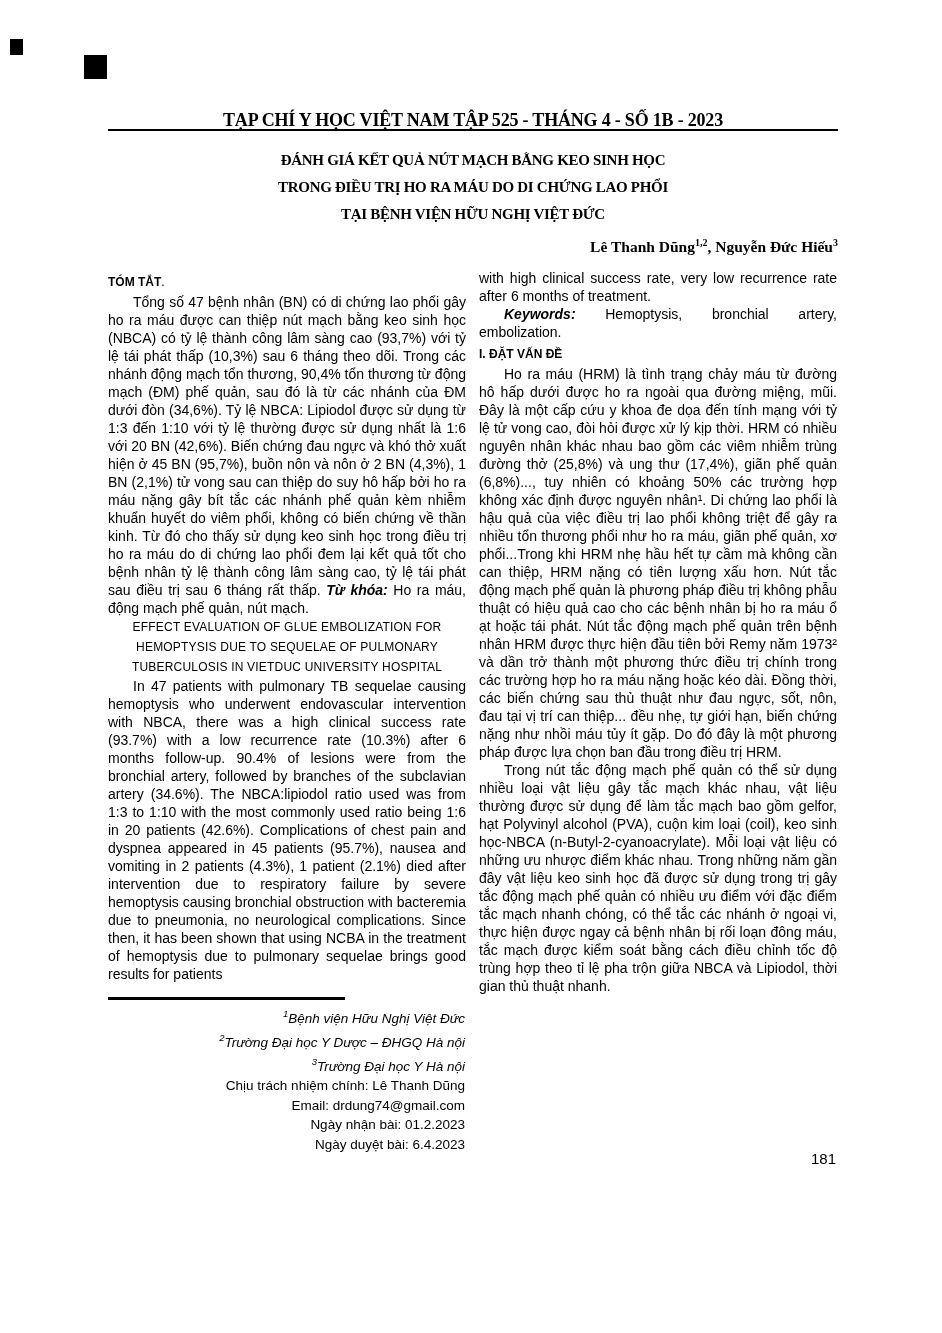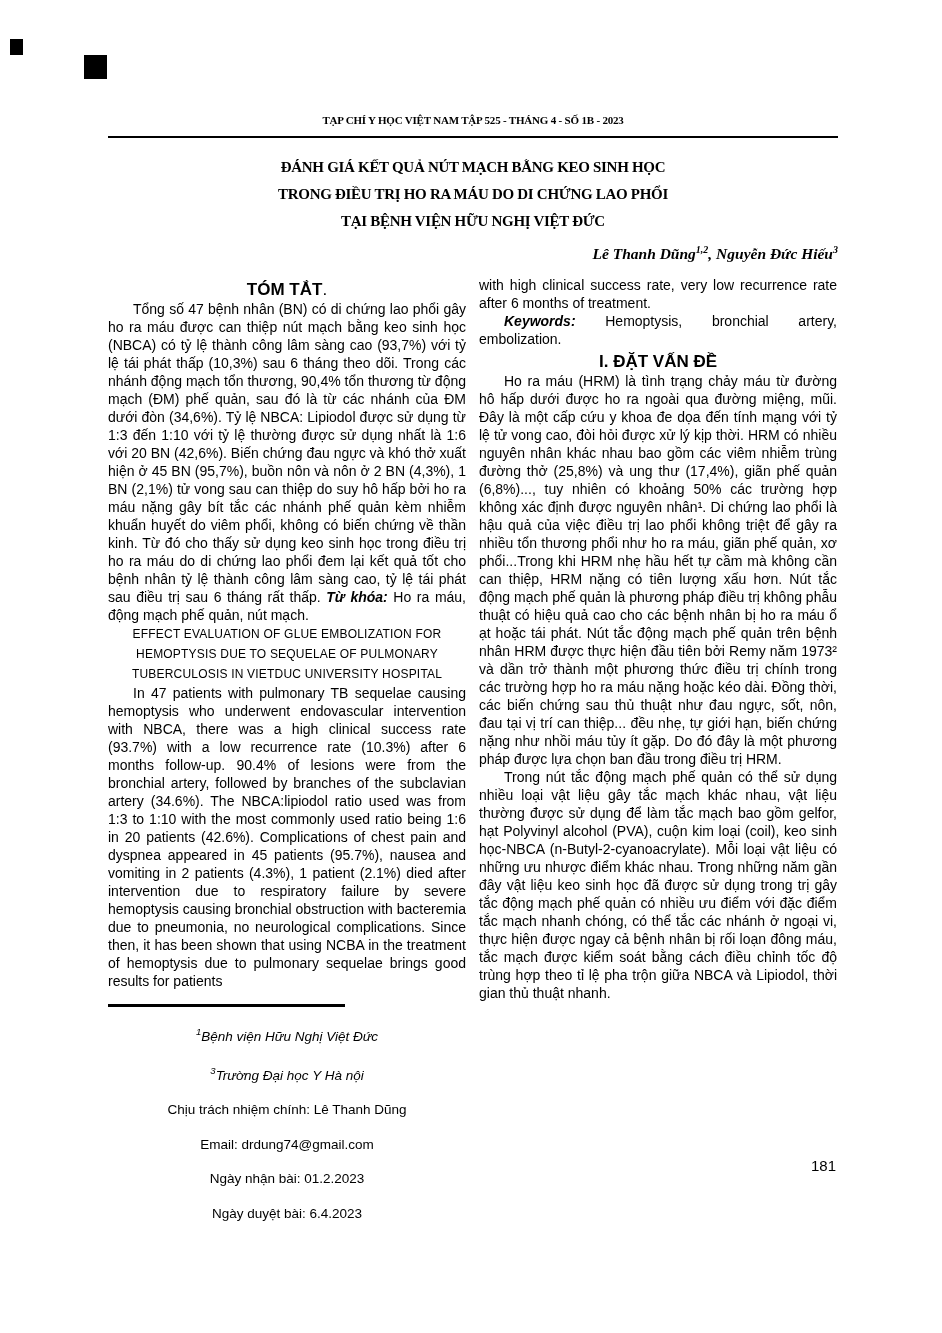--- a/index.html
+++ b/index.html
@@ -11,66 +11,66 @@
   }
   .scan-mark { position:absolute; background:#000; }
   .scan-mark.large { left:84px; top:55px; width:23px; height:24px; }
   .scan-mark.small { left:10px; top:39px; width:13px; height:16px; }
 
   .content { position:absolute; left:108px; top:0; width:730px; }
 
   .journal-header {
     margin-top:112px; text-align:center;
     font-family:"Liberation Serif", serif; font-weight:bold;
-    font-size:11px; line-height:16px; letter-spacing:-0.2px;
-    padding-bottom:8px; border-bottom:2px solid #000;
+    font-size:18px; line-height:16px; letter-spacing:-0.2px;
+    padding-bottom:1px; border-bottom:2px solid #000;
   }
 
   .article-title {
     margin:16px 0 0 0; text-align:center;
     font-family:"Liberation Serif", serif; font-weight:bold;
     font-size:15px; line-height:27px; letter-spacing:-0.3px;
   }
   .article-title div { white-space:nowrap; }
 
   .authors {
     margin-top:9px; text-align:right;
     font-family:"Liberation Serif", serif;
-    font-weight:bold; font-style:italic; font-size:15.5px;
+    font-weight:bold; font-size:15.5px;
   }
   .authors sup { font-size:10px; }
 
   .columns { display:flex; gap:13px; margin-top:13px; }
   .col { width:358px; font-size:14px; line-height:18px; text-align:justify; }
 
   .col p { margin:0; text-indent:25px; }
   .col p.no-indent { text-indent:0; }
 
   h3.sec {
-    margin:4px 0 1px 0; font-size:17px; line-height:19px;
-    font-weight:bold; text-align:center;
+    margin:4px 0 1px 0; font-size:12px; line-height:19px;
+    font-weight:bold; text-align:left;
   }
   h3.sec .normal { font-weight:400; }
 
   .en-title {
     text-align:center; font-size:12px; line-height:20px;
     margin:1px 0 1px 0; letter-spacing:0.2px;
   }
 
   .kw-label { font-weight:bold; font-style:italic; }
 
   .footnote { margin-top:14px; font-size:13.5px; line-height:18.5px; }
   .footnote-rule { width:237px; height:0; border-top:3px solid #000; margin:0 0 5px 0; }
-  .footnote p { margin:16px; text-indent:0; text-align:center; }
+  .footnote p { margin:1px; text-indent:0; text-align:right; }
   .footnote p.affil { font-style:italic; }
   .footnote sup { font-size:9.5px; font-style:italic; }
 
   .pagenum {
     position:absolute; right:106px; top:1150px;
-    font-size:15px; text-align:left;margin-top:7px;
+    font-size:15px; text-align:left;
   }
 </style>
 </head>
 <body>
 
 <div class="scan-mark large"></div>
 <div class="scan-mark small"></div>
 
 <div class="content">
 
@@ -97,20 +97,21 @@
       <p><span>Tổng số 47 bệnh nhân (BN) có di chứng lao phổi gây ho ra máu được can thiệp nút mạch bằng keo sinh học (NBCA) có tỷ lệ thành công lâm sàng cao (93,7%) với tỷ lệ tái phát thấp (10,3%) sau 6 tháng theo dõi. Trong các nhánh động mạch tổn thương, 90,4% tổn thương từ động mạch (ĐM) phế quản, sau đó là từ các nhánh của ĐM dưới đòn (34,6%). Tỷ lệ NBCA: Lipiodol được sử dụng từ 1:3 đến 1:10 với tỷ lệ thường được sử dụng nhất là 1:6 với 20 BN (42,6%). Biến chứng đau ngực và khó thở xuất hiện ở 45 BN (95,7%), buồn nôn và nôn ở 2 BN (4,3%), 1 BN (2,1%) tử vong sau can thiệp do suy hô hấp bởi ho ra máu nặng gây bít tắc các nhánh phế quản kèm nhiễm khuẩn huyết do viêm phổi, không có biến chứng về thần kinh. Từ đó cho thấy sử dụng keo sinh học trong điều trị ho ra máu do di chứng lao phổi đem lại kết quả tốt cho bệnh nhân tỷ lệ thành công lâm sàng cao, tỷ lệ tái phát sau điều trị sau 6 tháng rất thấp.</span> <span class="kw-label">Từ khóa:</span> <span>Ho ra máu, động mạch phế quản, nút mạch.</span></p>
 
 
       <p class="en-title no-indent">EFFECT EVALUATION OF GLUE EMBOLIZATION FOR HEMOPTYSIS DUE TO SEQUELAE OF PULMONARY TUBERCULOSIS IN VIETDUC UNIVERSITY HOSPITAL</p>
 
       <p>In 47 patients with pulmonary TB sequelae causing hemoptysis who underwent endovascular intervention with NBCA, there was a high clinical success rate (93.7%) with a low recurrence rate (10.3%) after 6 months follow-up. 90.4% of lesions were from the bronchial artery, followed by branches of the subclavian artery (34.6%). The NBCA:lipiodol ratio used was from 1:3 to 1:10 with the most commonly used ratio being 1:6 in 20 patients (42.6%). Complications of chest pain and dyspnea appeared in 45 patients (95.7%), nausea and vomiting in 2 patients (4.3%), 1 patient (2.1%) died after intervention due to respiratory failure by severe hemoptysis causing bronchial obstruction with bacteremia due to pneumonia, no neurological complications. Since then, it has been shown that using NCBA in the treatment of hemoptysis due to pulmonary sequelae brings good results for patients</p>
 
       <div class="footnote">
         <div class="footnote-rule"></div>
         <p class="affil"><sup>1</sup><span>Bệnh viện Hữu Nghị Việt Đức</span></p>
+        <p class="affil"><sup>2</sup><span>Trường Đại học Y Dược – ĐHGQ Hà nội</span></p>
         <p class="affil"><sup>3</sup><span>Trường Đại học Y Hà nội</span></p>
         <p class="fline">Chịu trách nhiệm chính: Lê Thanh Dũng</p>
         <p class="fline">Email: drdung74@gmail.com</p>
         <p class="fline">Ngày nhận bài: 01.2.2023</p>
         <p class="fline">Ngày duyệt bài: 6.4.2023</p>
       </div>
 
     </div>
 
     <div class="col">

